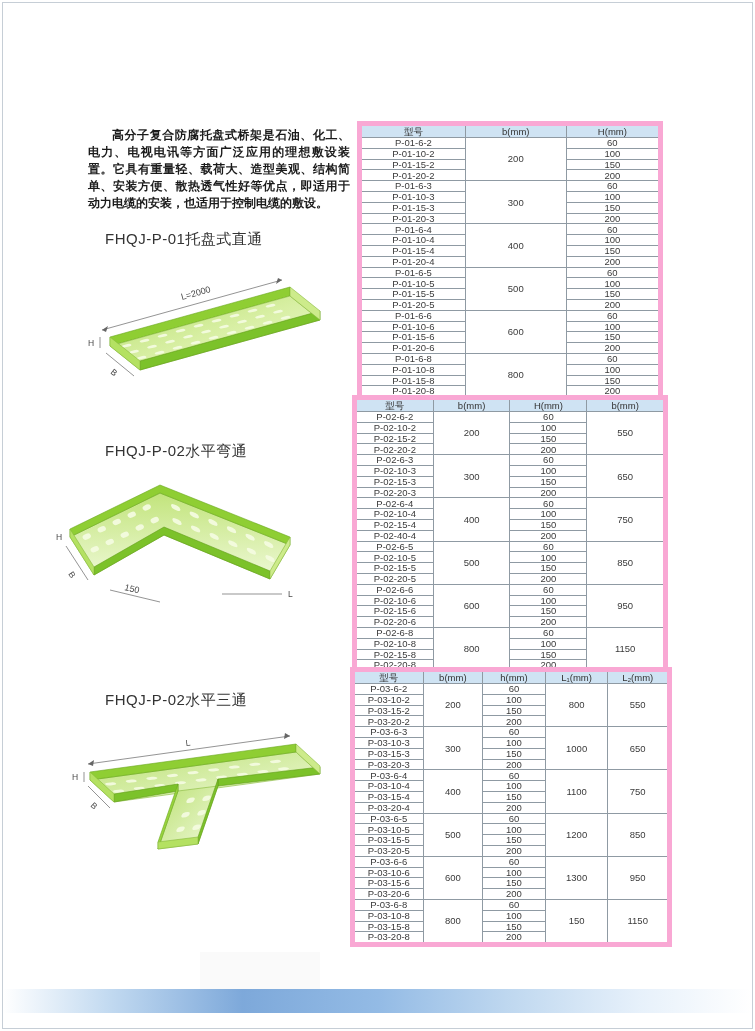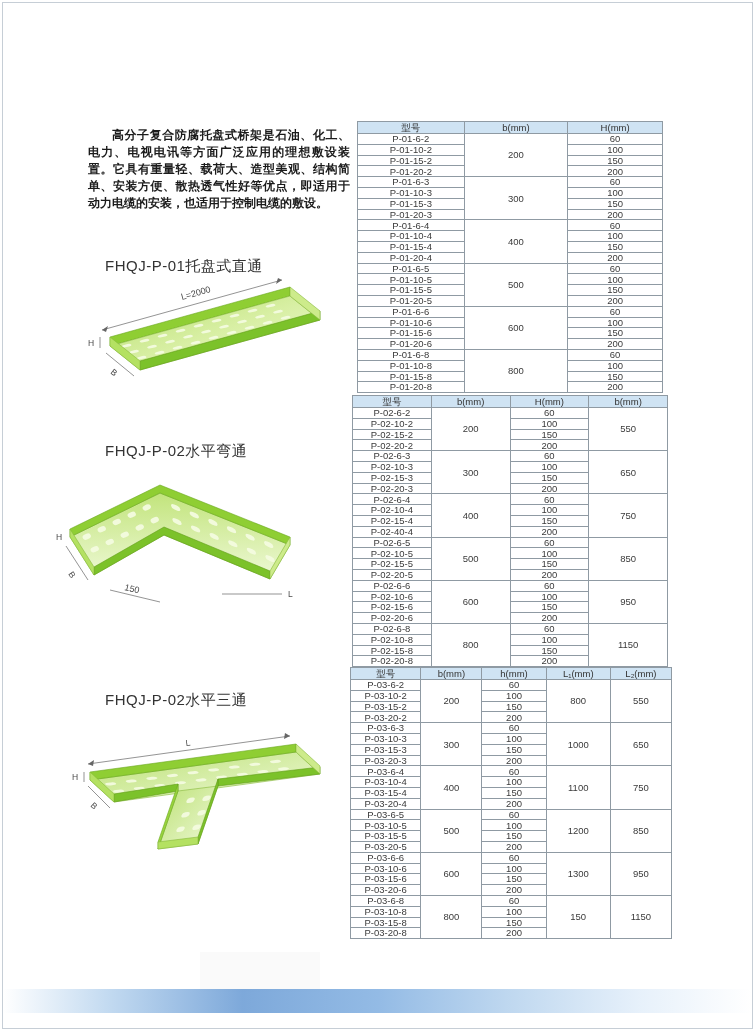--- a/index.html
+++ b/index.html
@@ -14,38 +14,38 @@
     font-size:22px;font-weight:bold;color:#1c3d96;letter-spacing:1px;
   }
   .intro{
     position:absolute;left:88px;top:127px;width:262px;
     font-size:12px;line-height:17px;color:#1b1b1b;font-weight:600;
     text-align:justify;text-indent:2em;
   }
   .diagram-label{
     position:absolute;font-size:15px;color:#333;font-weight:500;letter-spacing:0.5px;
   }
-  .lbl1{left:105px;top:230px;margin-top:27px;}
+  .lbl1{left:105px;top:230px;}
   .lbl2{left:105px;top:442px;}
   .lbl3{left:105px;top:663px;margin-top:28px;}
   .diag{position:absolute;}
   .d1{left:82px;top:258px;}
   .d2{left:52px;top:462px;}
   .d3{left:68px;top:718px;}
 
   table.spec{
     position:absolute;border-collapse:collapse;table-layout:fixed;
     font-size:9.5px;color:#3a3a3a;background:#fff;
   }
   table.spec th,table.spec td{
     border:1px solid #8f9aa3;text-align:center;vertical-align:middle;
     padding:0 1px;height:9.8px;line-height:1.0;overflow:hidden;white-space:nowrap;
   }
   table.spec th{background:#cfe3f3;font-weight:normal;color:#333;height:11px;}
-  table.spec{border:1px solid #f9a8d4;}
+  table.spec{border:5px solid #f9a8d4;}
   .t1{left:357px;top:121px;width:306px;}
   .t2{left:352px;top:395px;width:316px;}
   .t3{left:350px;top:667px;width:322px;}
   .t1 th:nth-child(1){width:35%}.t1 th:nth-child(2){width:34%}.t1 th:nth-child(3){width:31%}
   .t2 th{width:25%}
   .t3 th:nth-child(1){width:22%}.t3 th:nth-child(2){width:19%}.t3 th:nth-child(3){width:20%}
   .t3 th:nth-child(4){width:20%}.t3 th:nth-child(5){width:19%}
 
   .footer-bar{
     position:absolute;left:3px;right:3px;bottom:18px;height:24px;

